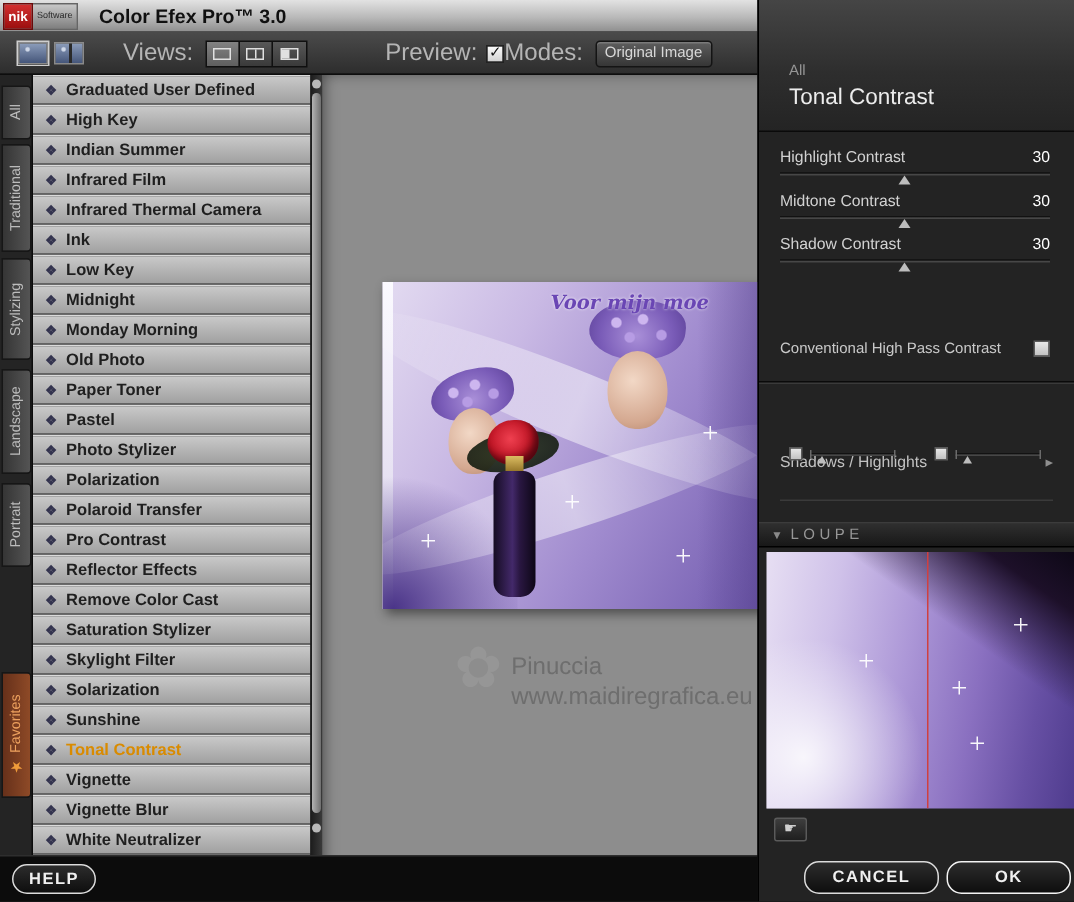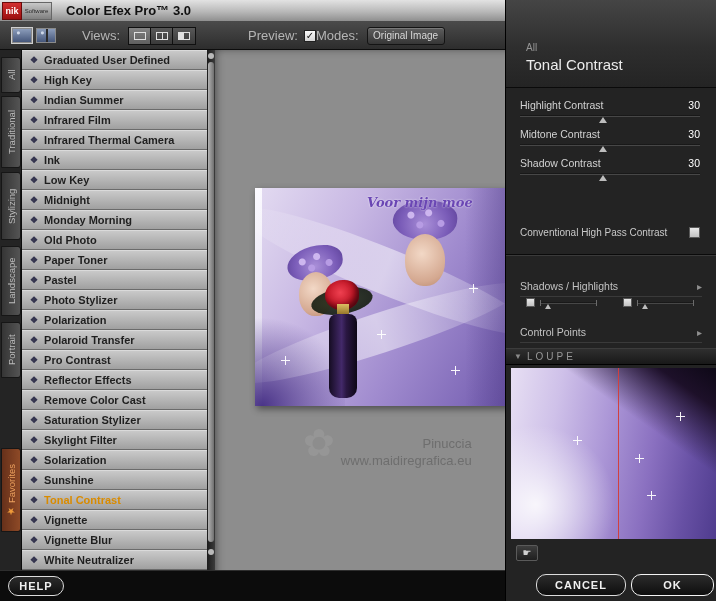--- a/index.html
+++ b/index.html
@@ -33,21 +33,21 @@
   }
   .app-title { margin-left:14px; font-size:13px; font-weight:bold; color:#101010; }
 
   
   .toolbar {
     position:absolute; left:0; top:22px; width:505px; height:28px;
     background:linear-gradient(#4a4a4a,#2d2d2d);
     border-bottom:1px solid #0d0d0d;
     display:flex; align-items:center;
   }
-  .tb-label { color:#b5b5b5; font-size:13px; }
+  .tb-label { color:#b5b5b5; font-size:16px; }
   .imgicon {
     width:20px; height:15px; border:1px solid #8a8a8a; position:relative;
     background:radial-gradient(circle at 30% 30%, #cfd8e8 1px, transparent 2px),
                linear-gradient(#8b9cba,#45567a);
   }
   .imgicon.active { box-shadow:0 0 0 1px #cfcfcf; }
   .imgicon.split::after {
     content:''; position:absolute; left:50%; top:0; bottom:0; width:2px; background:#2a2a2a;
   }
   .vgroup { display:flex; border:1px solid #101010; }
@@ -170,21 +170,21 @@
       linear-gradient(#fff,#fff) center/9px 1px no-repeat; }
   .aw-s1 { left:122px; top:142px; } .aw-s2 { left:214px; top:96px; }
   .aw-s3 { left:26px;  top:168px; } .aw-s4 { left:196px; top:178px; }
   .aw-text { position:absolute; top:7px; left:112px;
     font-family:"DejaVu Serif", serif; font-style:italic; font-weight:bold;
     font-size:13px; color:#6a46b4; text-shadow:0 0 2px rgba(255,255,255,.85); }
 
   .watermark { position:absolute; left:88px; top:368px; width:150px;
     display:flex; align-items:center; gap:6px; color:#6e6e6e; }
   .wm-flower { font-size:38px; color:#999; opacity:.8; line-height:1; }
-  .wm-texts { display:flex; flex-direction:column; gap:2px; font-size:13px;text-align:right; }
+  .wm-texts { display:flex; flex-direction:column; gap:2px; font-size:16px; }
   .wm-name { margin-top:18px; }
 
   
   .rightpanel {
     position:absolute; left:505px; top:0; width:211px; height:601px;
     background:#232323; border-left:1px solid #000;
   }
   .rp-header { position:absolute; left:0; top:0; width:100%; height:88px;
     background:linear-gradient(#454545,#2e2e2e 55%,#242424);
     border-bottom:1px solid #0a0a0a; }
@@ -206,21 +206,21 @@
     font-size:10px; color:#c9c9c9; }
   .checkbox-sm { width:11px; height:11px; background:linear-gradient(#e8e8e8,#c2c2c2); border:1px solid #5a5a5a; }
   .checkbox-xs { width:9px; height:9px; background:linear-gradient(#e8e8e8,#c2c2c2); border:1px solid #5a5a5a; }
 
   .rp-div { position:absolute; left:0; width:100%; height:2px;
     background:#0a0a0a; border-bottom:1px solid #3a3a3a; }
   .div-a { top:254px; }
 
   .sect-row { position:absolute; left:14px; right:14px;
     display:flex; justify-content:space-between; align-items:center;
-    font-size:10.5px; color:#c2c2c2; padding-bottom:4px; border-bottom:1px solid #3a3a3a; }
+    font-size:10.5px; color:#c2c2c2; padding-bottom:19px; border-bottom:1px solid #3a3a3a;margin-top:22px; }
   .sh-row { top:280px; } .cp-row { top:326px; }
   .sect-arrow { color:#8f8f8f; font-size:10px; }
 
   .mini-sliders { position:absolute; left:20px; right:22px; top:298px; display:flex; gap:26px; }
   .mini { flex:1; display:flex; align-items:center; gap:5px; }
   .mini-track { position:relative; flex:1; height:2px;
     background:linear-gradient(#050505,#2c2c2c); border-bottom:1px solid #474747; }
   .mini-track::before, .mini-track::after { content:''; position:absolute; top:-2px; width:1px; height:6px; background:#6b6b6b; }
   .mini-track::before { left:0; } .mini-track::after { right:0; }
   .mini-thumb { position:absolute; top:2px; left:14%; margin-left:-3px; width:0; height:0;

